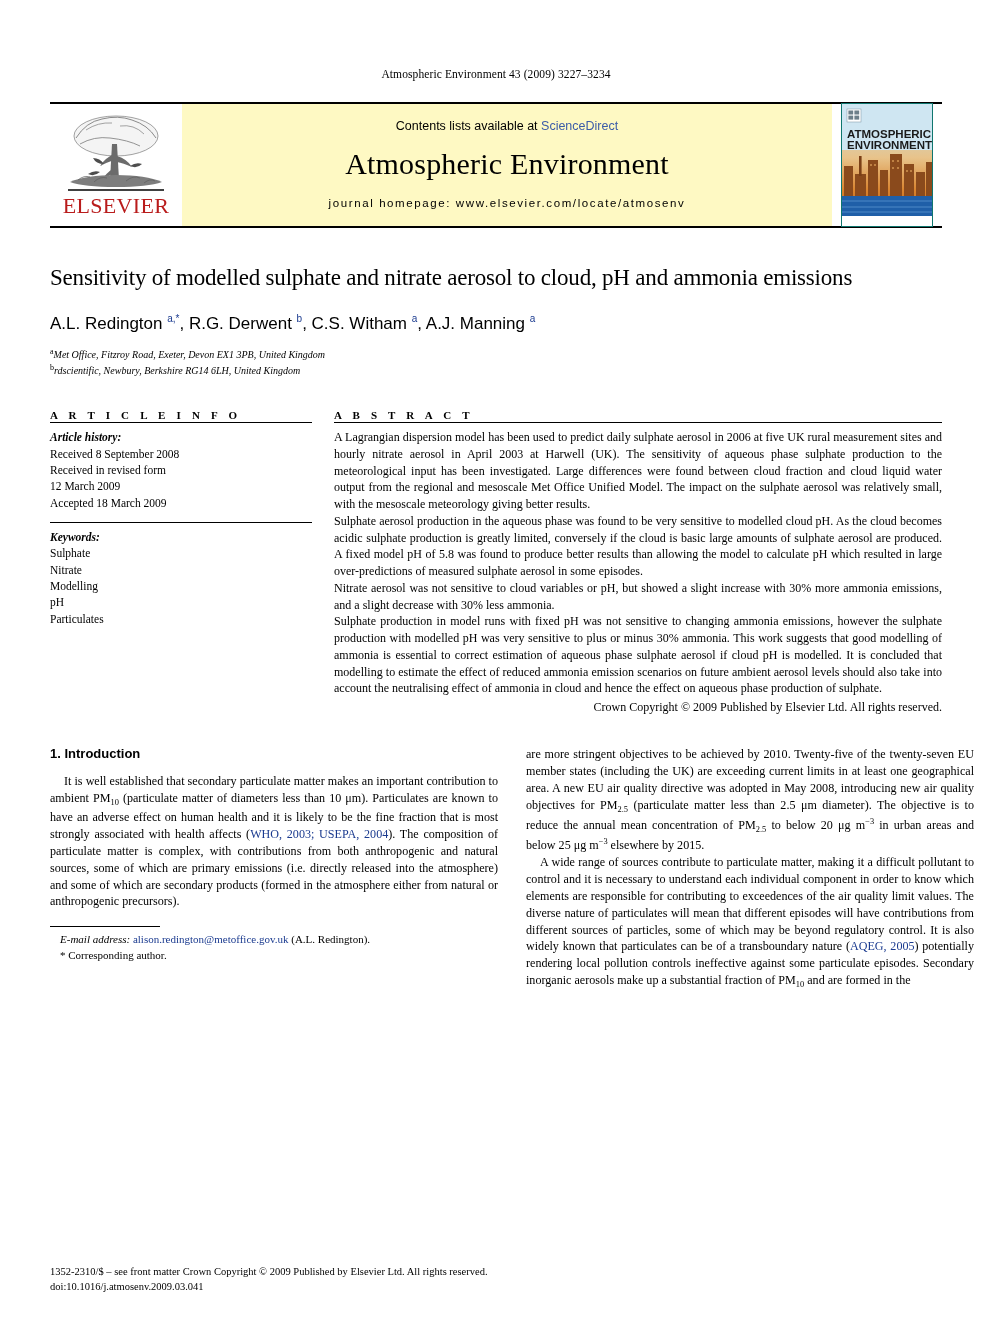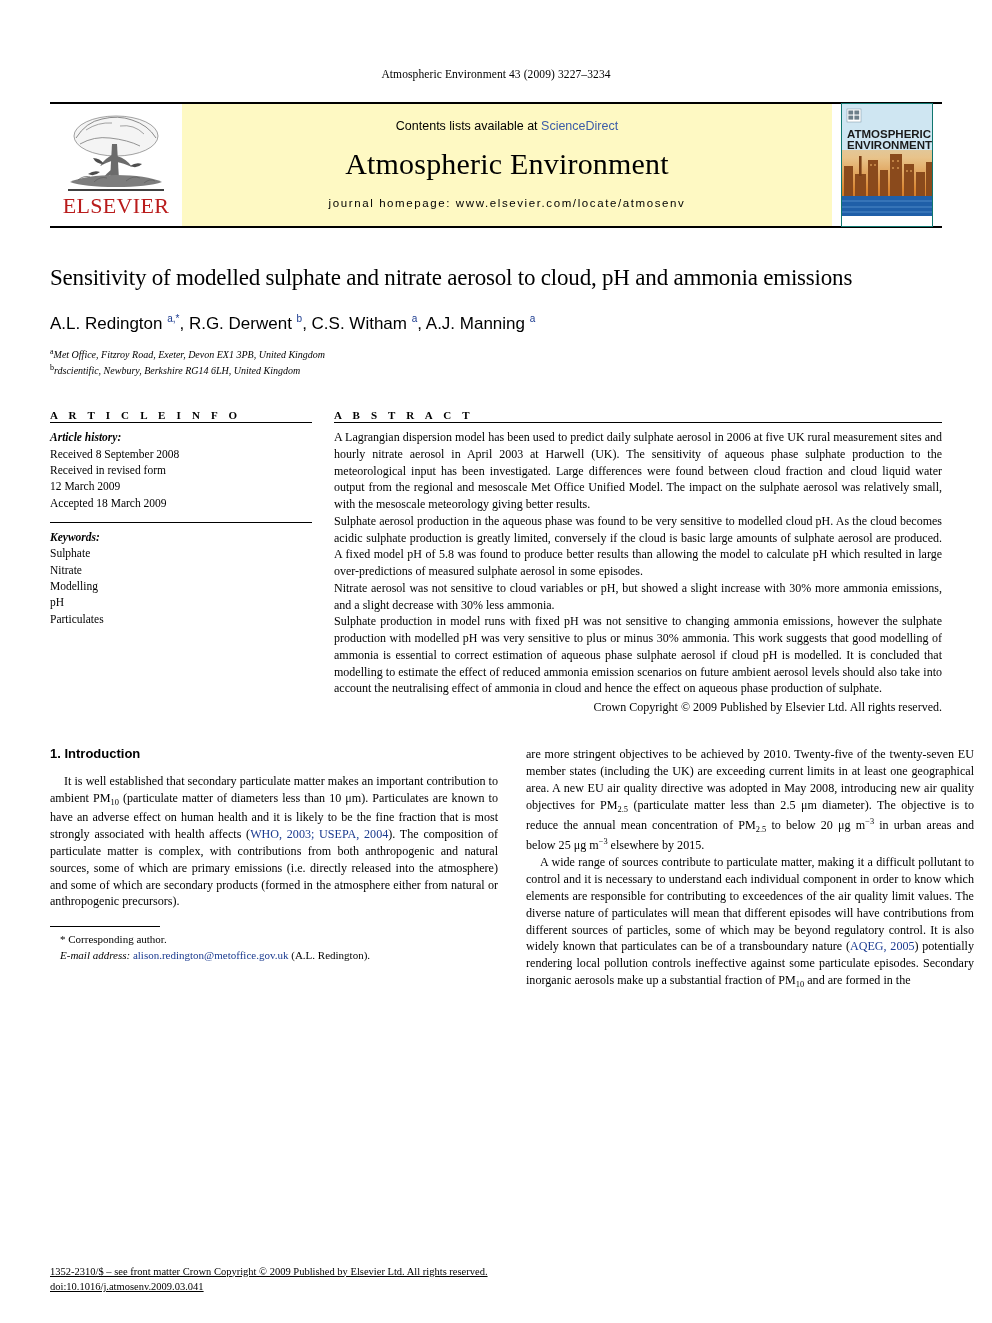--- a/index.html
+++ b/index.html
@@ -177,21 +177,20 @@
   .footnote a, .footnote .mail { color: #1a3a8f; }
 
   
   .page-footer {
     position: absolute;
     left: 50px;
     right: 50px;
     bottom: 28px;
     font-size: 10.5px;
     line-height: 1.5;
-    text-decoration: underline;
   }
 </style>
 </head>
 <body>
 
 <div class="page">
 
   <div class="running-head">Atmospheric Environment 43 (2009) 3227–3234</div>
 
   <div class="masthead">
@@ -341,25 +340,25 @@
   <div class="body-cols">
 
     <div class="bcol">
       <h2 class="section-title">1.  Introduction</h2>
       <div class="bodytext">
         <p>It is well established that secondary particulate matter makes an important contribution to ambient PM<sub>10</sub> (particulate matter of diameters less than 10 μm). Particulates are known to have an adverse effect on human health and it is likely to be the fine fraction that is most strongly associated with health affects (<span class="cite">WHO, 2003; USEPA, 2004</span>). The composition of particulate matter is complex, with contributions from both anthropogenic and natural sources, some of which are primary emissions (i.e. directly released into the atmosphere) and some of which are secondary products (formed in the atmosphere either from natural or anthropogenic precursors).</p>
       </div>
 
       <div class="footnote">
         <div class="rule"></div>
-        <div class="ftline">* Corresponding author.</div>
         <div class="ftline">
           <span class="em-lbl">E-mail address:</span>
           <span class="mail">alison.redington@metoffice.gov.uk</span><span> (A.L. Redington).</span>
         </div>
+        <div class="ftline">* Corresponding author.</div>
       </div>
     </div>
 
     <div class="bcol">
       <div class="bodytext">
         <p style="text-indent:0">are more stringent objectives to be achieved by 2010. Twenty-five of the twenty-seven EU member states (including the UK) are exceeding current limits in at least one geographical area. A new EU air quality directive was adopted in May 2008, introducing new air quality objectives for PM<sub>2.5</sub> (particulate matter less than 2.5 μm diameter). The objective is to reduce the annual mean concentration of PM<sub>2.5</sub> to below 20 μg m<sup>−3</sup> in urban areas and below 25 μg m<sup>−3</sup> elsewhere by 2015.</p>
         <p>A wide range of sources contribute to particulate matter, making it a difficult pollutant to control and it is necessary to understand each individual component in order to know which elements are responsible for contributing to exceedences of the air quality limit values. The diverse nature of particulates will mean that different episodes will have contributions from different sources of particles, some of which may be beyond regulatory control. It is also widely known that particulates can be of a transboundary nature (<span class="cite">AQEG, 2005</span>) potentially rendering local pollution controls ineffective against some particulate episodes. Secondary inorganic aerosols make up a substantial fraction of PM<sub>10</sub> and are formed in the</p>
       </div>
     </div>
   </div>

